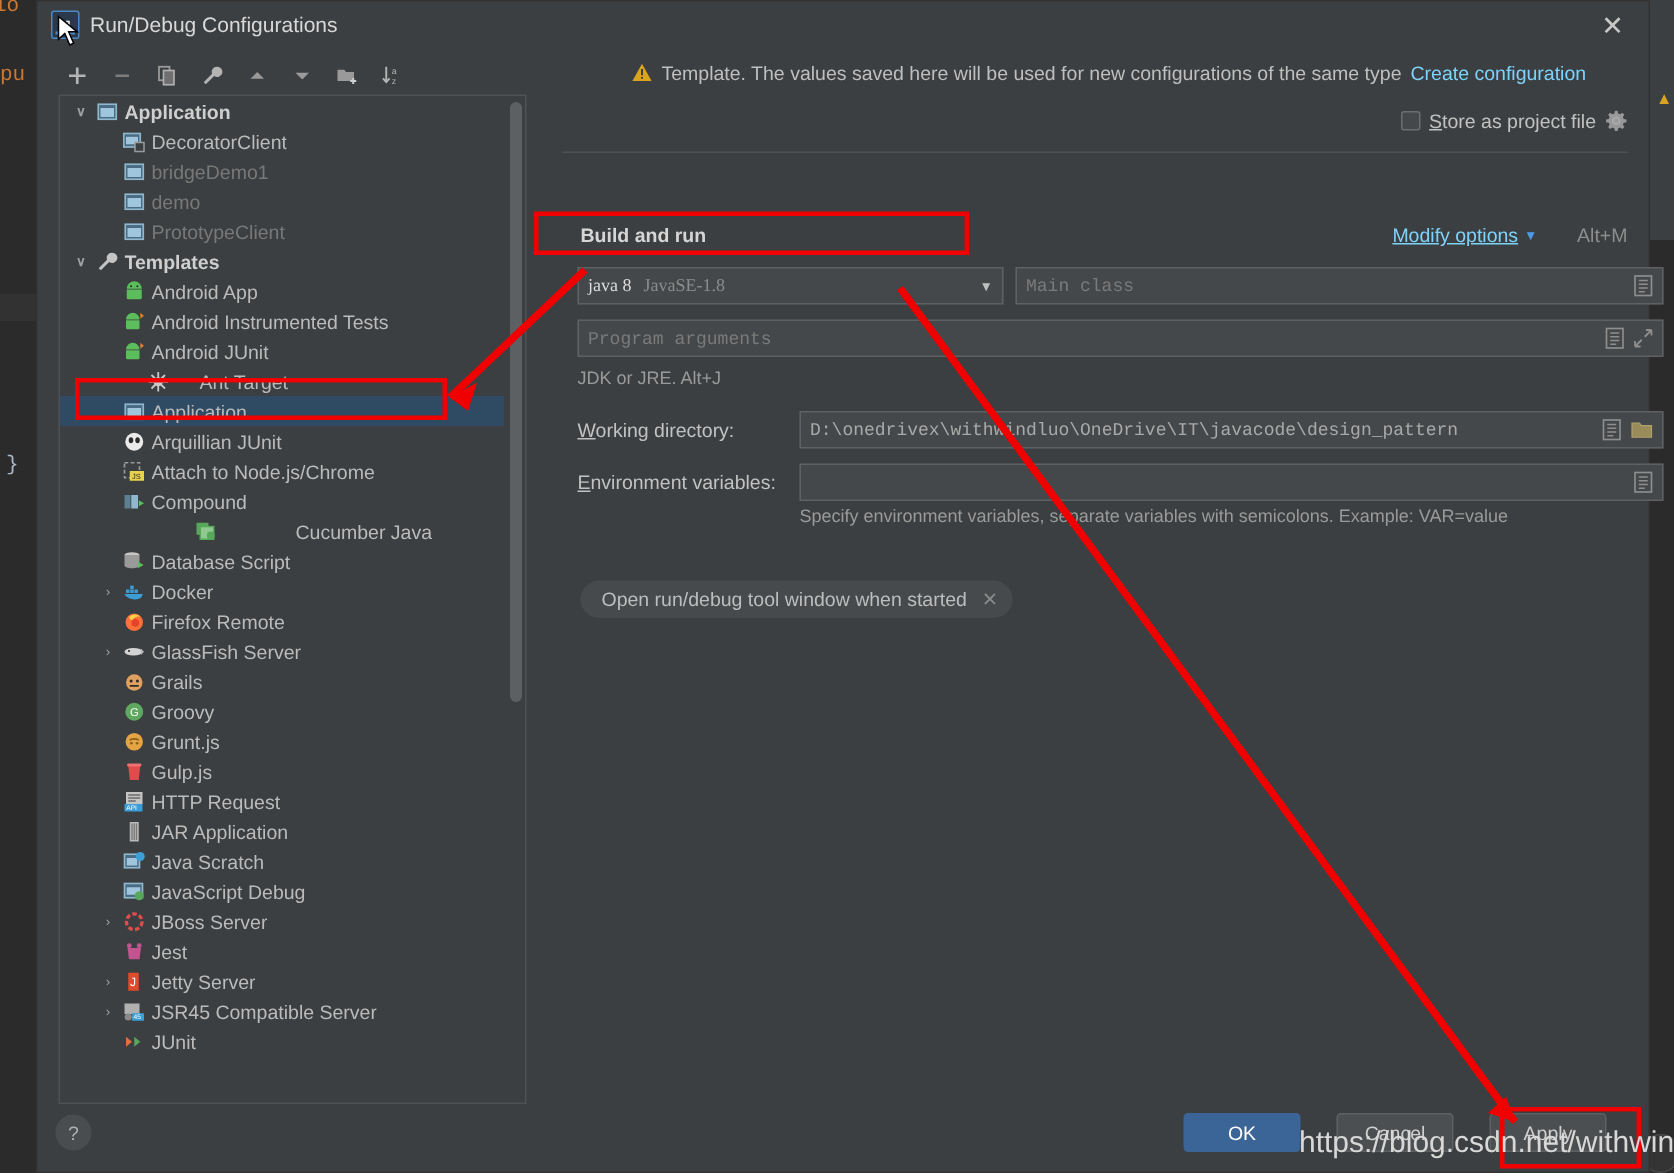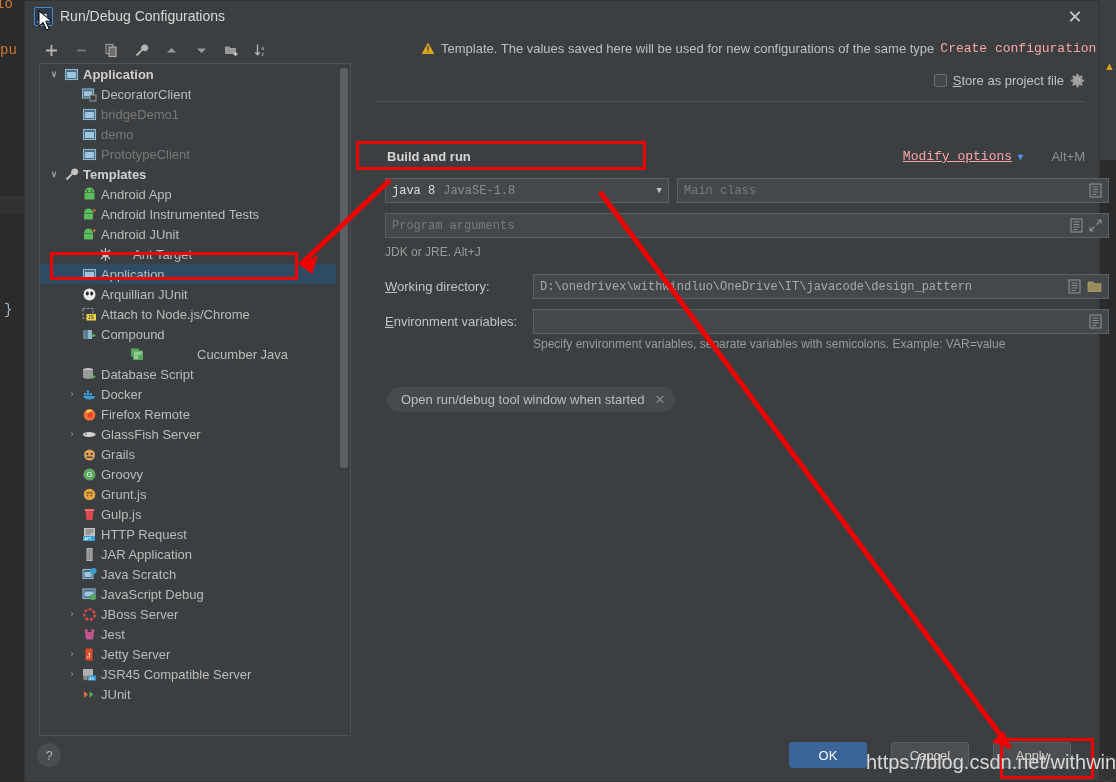--- a/index.html
+++ b/index.html
@@ -74,21 +74,21 @@
   .t-icon { width:18px; flex:0 0 18px; display:flex; align-items:center; justify-content:center; margin-right:3px; }
   .t-icon svg { display:block; }
   .t-label { overflow:hidden; text-overflow:ellipsis; }
 
   .tree-scroll { position:absolute; right:2px; top:4px; width:8px; height:400px; background:#5c6063; border-radius:4px; }
 
   
   .rpanel { position:absolute; left:336px; top:34px; right:0; bottom:48px; }
   .notice { position:absolute; left:60px; top:6px; display:flex; align-items:center; gap:6px; font-size:13px; color:#bfbfbf; }
   .warn-tri { width:14px; height:13px; }
-  .link { color:#fca5a5; cursor:pointer;font-family:Liberation Mono, monospace; }
+  .link { color:#7dd3fc; cursor:pointer; }
   .link.u { text-decoration:underline; }
 
   .store-row { position:absolute; right:14px; top:38px; display:flex; align-items:center; gap:6px; font-size:13px; color:#c2c2c2; }
   .chk { width:13px; height:13px; border:1px solid #6b6f71; background:#45484a; border-radius:2px; display:inline-block; }
   .gear-ic { width:15px; height:15px; }
 
   .hr { position:absolute; left:14px; right:14px; top:66px; height:1px; background:#4e5254; }
 
   .sec-title { position:absolute; left:26px; top:114px; font-size:13px; font-weight:bold; color:#d6d6d6; }
   .mod-opts { position:absolute; right:74px; top:114px; display:flex; align-items:center; gap:4px; font-size:13px; }
@@ -100,21 +100,21 @@
     border:1px solid #5e6163; display:flex; align-items:center;
     font-family:"Liberation Mono", monospace; font-size:12px; color:#a9a9a9;
     padding:0 6px;
   }
   .field .ph { color:#7a7a7a; }
   .field .val-white { color:#dcdcdc; }
   .field .val-gray  { color:#8b8b8b; margin-left:8px; }
   .field-trailing { margin-left:auto; display:flex; align-items:center; gap:6px; }
   .combo-caret { margin-left:auto; color:#c0c0c0; font-size:9px; }
 
-  .jdk-field   { left:24px; top:143px; width:284px; }
+  .jdk-field   { left:24px; top:143px; width:284px;font-family:Liberation Serif, serif; }
   .main-field  { left:316px; top:143px; width:432px; }
   .prog-field  { left:24px; top:178px; width:724px; }
 
   .hint { position:absolute; font-size:12px; color:#9a9a9a; }
   .hint-jdk { left:24px; top:210px; }
 
   .lbl { position:absolute; font-size:13px; color:#c2c2c2; }
   .lbl u { text-decoration:underline; }
   .lbl-wd  { left:24px; top:244px; }
   .lbl-env { left:24px; top:279px; }

